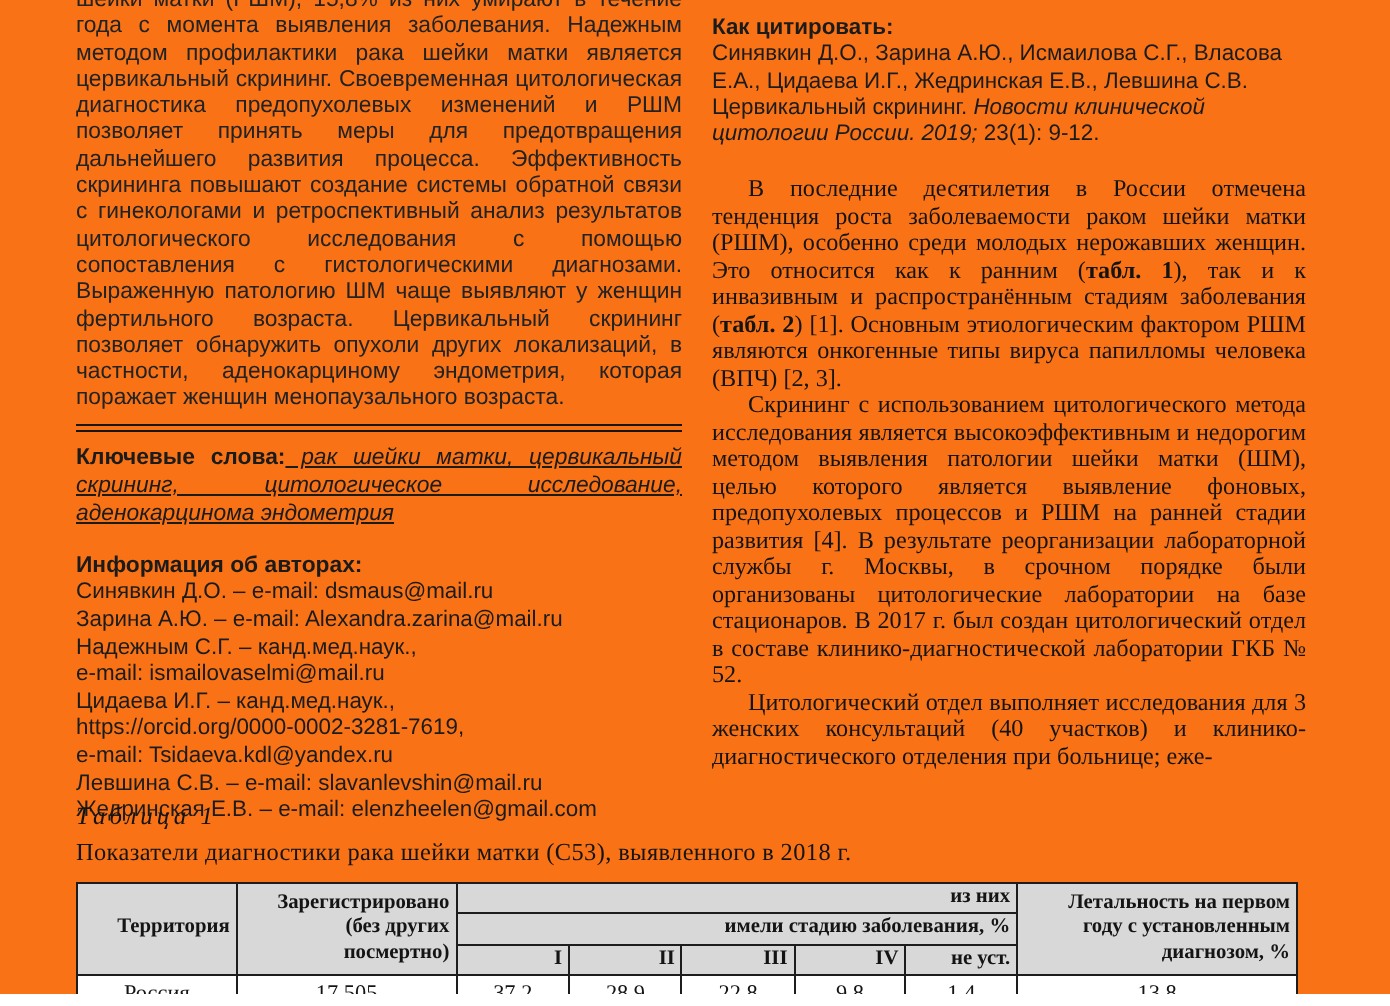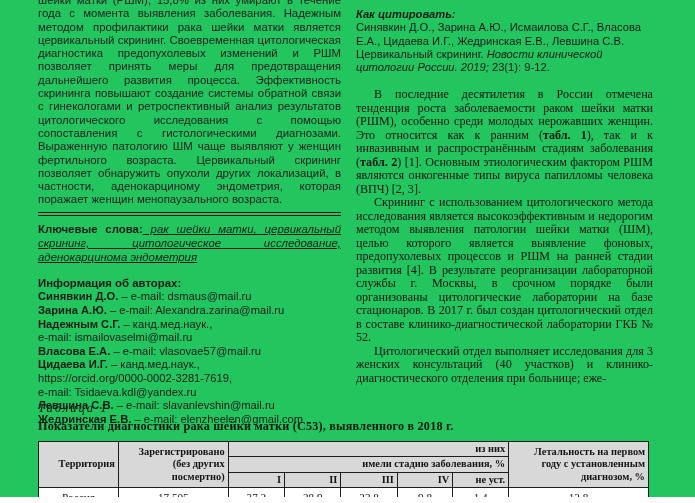--- a/index.html
+++ b/index.html
@@ -7,21 +7,21 @@
     width:695px; height:503px;
     background:#ffffff;
     color:#1b1b1b;
     font-family:"Liberation Sans", sans-serif;
     -webkit-font-smoothing:antialiased;
   }
   .page {
     position:relative;
     width:695px; height:497px;
     overflow:hidden;
-    background:#22c55e;
+    background:#f97316;
   }
 
   
   .col-left {
     position:absolute; left:38px; top:-6px; width:303px;
   }
   .abstract {
     font-size:11.4px; line-height:13.3px;
     text-align:justify;
     color:#222;
@@ -36,29 +36,29 @@
     font-size:11.4px; line-height:13.7px;
     text-align:justify;
   }
   .kw-label { font-weight:bold; font-style:normal; }
   .kw-text  { font-style:italic;text-decoration:underline; }
   .authors-heading {
     font-weight:bold; font-size:11.4px;
     margin-top:13px; margin-bottom:1px;
   }
   .author-line { font-size:11.2px; line-height:13.6px; }
-  .author-name { font-weight:bold; }
+  .author-name { font-weight:normal; }
   .author-rest { white-space:pre-line;margin-top:28px; }
 
   
   .col-right {
     position:absolute; left:356px; top:8px; width:297px;
   }
   .citation { font-size:11.2px; line-height:13.3px; }
-  .cit-label { font-weight:bold; display:block;font-style:italic; }
+  .cit-label { font-weight:bold; display:block; }
   .cit-journal { font-style:italic; }
   .body-text {
     margin-top:14px;
     font-family:"Liberation Serif", serif;
     font-size:12.1px; line-height:13.5px;
     text-align:justify;
     color:#141414;
   }
   .body-text p { margin:0; text-indent:18px; }
   .tbl-ref { font-weight:bold; }
@@ -66,21 +66,21 @@
   
   .table-section {
     position:absolute; left:38px; top:401px; width:612px;
     font-family:"Liberation Serif", serif;
     color:#141414;
   }
   .table-caption {
     font-style:italic; font-size:12.5px; letter-spacing:2px;
   }
   .table-title {
-    font-weight:bold; font-size:12.2px;
+    font-weight:normal; font-size:12.2px;
     margin-top:3px; margin-bottom:7px;
     letter-spacing:.2px;
   }
   table.diag {
     border-collapse:collapse;
     width:611px;
     border:1.5px solid #1d1d1d;
   }
   table.diag th, table.diag td { border:1px solid #1d1d1d; }
   table.diag thead th {
@@ -125,23 +125,20 @@
       <span class="author-name">Синявкин Д.О.</span><span class="author-rest"> – e-mail: dsmaus@mail.ru</span>
     </div>
     <div class="author-line">
       <span class="author-name">Зарина А.Ю.</span><span class="author-rest"> – e-mail: Alexandra.zarina@mail.ru</span>
     </div>
     <div class="author-line">
       <span class="author-name">Надежным С.Г.</span><span class="author-rest"> – канд.мед.наук.,
 e-mail: ismailovaselmi@mail.ru</span>
     </div>
     <div class="author-line">
-      <span class="author-name">Власова Е.А.</span><span class="author-rest"> – e-mail: vlasovae57@mail.ru</span>
-    </div>
-    <div class="author-line">
       <span class="author-name">Цидаева И.Г.</span><span class="author-rest"> – канд.мед.наук.,
 https://orcid.org/0000-0002-3281-7619,
 e-mail: Tsidaeva.kdl@yandex.ru</span>
     </div>
     <div class="author-line">
       <span class="author-name">Левшина С.В.</span><span class="author-rest"> – e-mail: slavanlevshin@mail.ru</span>
     </div>
     <div class="author-line">
       <span class="author-name">Жедринская Е.В.</span><span class="author-rest"> – e-mail: elenzheelen@gmail.com</span>
     </div>

